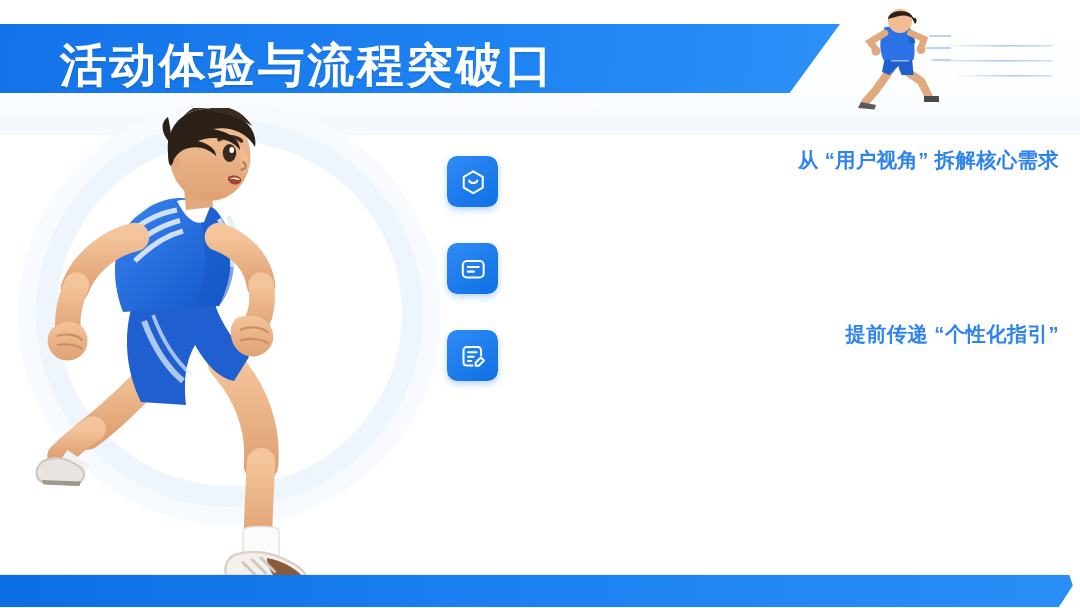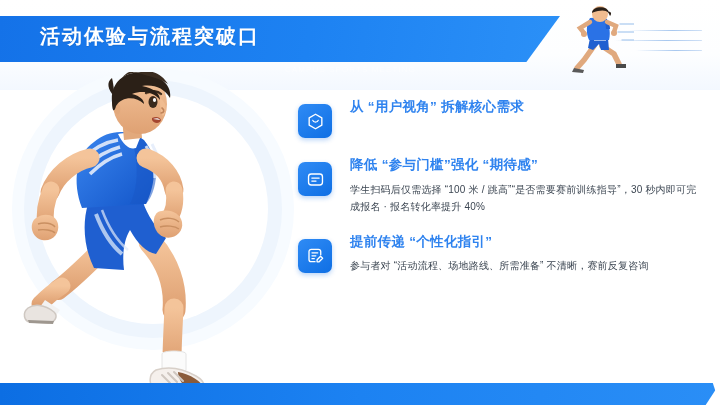--- a/index.html
+++ b/index.html
@@ -32,21 +32,21 @@
     width: 560px;
     height: 46px;
     background: linear-gradient(100deg, #1472e8 0%, #1d82f2 55%, #2b90f7 100%);
     clip-path: polygon(0 0, 100% 0, 94% 100%, 0 100%);
     z-index: 5;
   }
   .header-title {
     position: absolute;
     left: 40px;
     top: 23px;
-    font-size: 20px;
+    font-size: 31px;
     font-weight: bold;
     color: #ffffff;
     letter-spacing: 2px;
     white-space: nowrap;
     z-index: 7;
     text-shadow: 0 1px 1px rgba(0,0,0,0.10);
     text-align: center;
   }
   .header-sub {
     position: absolute;
@@ -131,20 +131,21 @@
     position: absolute;
     left: 298px;
     top: 98px;
     width: 408px;
     z-index: 5;
   }
   .block {
     display: flex;
     align-items: flex-start;
     margin-bottom: 18px;
+    text-align: right;
   }
   .block:last-child { margin-bottom: 0; }
 
   .icon-tile {
     flex: 0 0 auto;
     width: 34px;
     height: 34px;
     border-radius: 7px;
     background: linear-gradient(145deg, #2f8bf5 0%, #0f6fe4 100%);
     display: flex;
@@ -360,39 +361,34 @@
     </div>
 
     <div class="block">
       <div class="icon-tile">
         <svg viewBox="0 0 24 24" width="19" height="19" fill="none" stroke="#ffffff" stroke-width="1.7" stroke-linecap="round" stroke-linejoin="round">
           <rect x="3.2" y="5" width="17.6" height="14" rx="3.4"></rect>
           <line x1="7.4" y1="10.2" x2="16.6" y2="10.2"></line>
           <line x1="7.4" y1="14" x2="12.6" y2="14"></line>
         </svg>
       </div>
-      <div class="block-text">
-        <p class="block-title">降低 “参与门槛”强化 “期待感”</p>
-        <p class="block-body">学生扫码后仅需选择 “100 米 / 跳高”“是否需要赛前训练指导”，30 秒内即可完成报名 · 报名转化率提升 40%</p>
-      </div>
     </div>
 
     <div class="block">
       <div class="icon-tile">
         <svg viewBox="0 0 24 24" width="19" height="19" fill="none" stroke="#ffffff" stroke-width="1.7" stroke-linecap="round" stroke-linejoin="round">
           <path d="M18.6 11.2 V7 C18.6 5.3 17.5 4.2 15.8 4.2 H6.6 C5 4.2 3.8 5.3 3.8 7 V17 C3.8 18.7 5 19.8 6.6 19.8 H11.4"></path>
           <line x1="7.6" y1="8.6" x2="14.8" y2="8.6"></line>
           <line x1="7.6" y1="12.4" x2="12.4" y2="12.4"></line>
           <line x1="7.6" y1="16" x2="10.4" y2="16"></line>
           <path d="M18.4 13 L21 15.6 L16.6 20 L14 20 L14 17.4 Z"></path>
         </svg>
       </div>
       <div class="block-text">
         <p class="block-title">提前传递 “个性化指引”</p>
-        <p class="block-body">参与者对 “活动流程、场地路线、所需准备” 不清晰，赛前反复咨询</p>
       </div>
     </div>
 
   </div>
 
   <div class="footer-band angled"></div>
   <div class="footer-notch"></div>
 
 </div>
 

